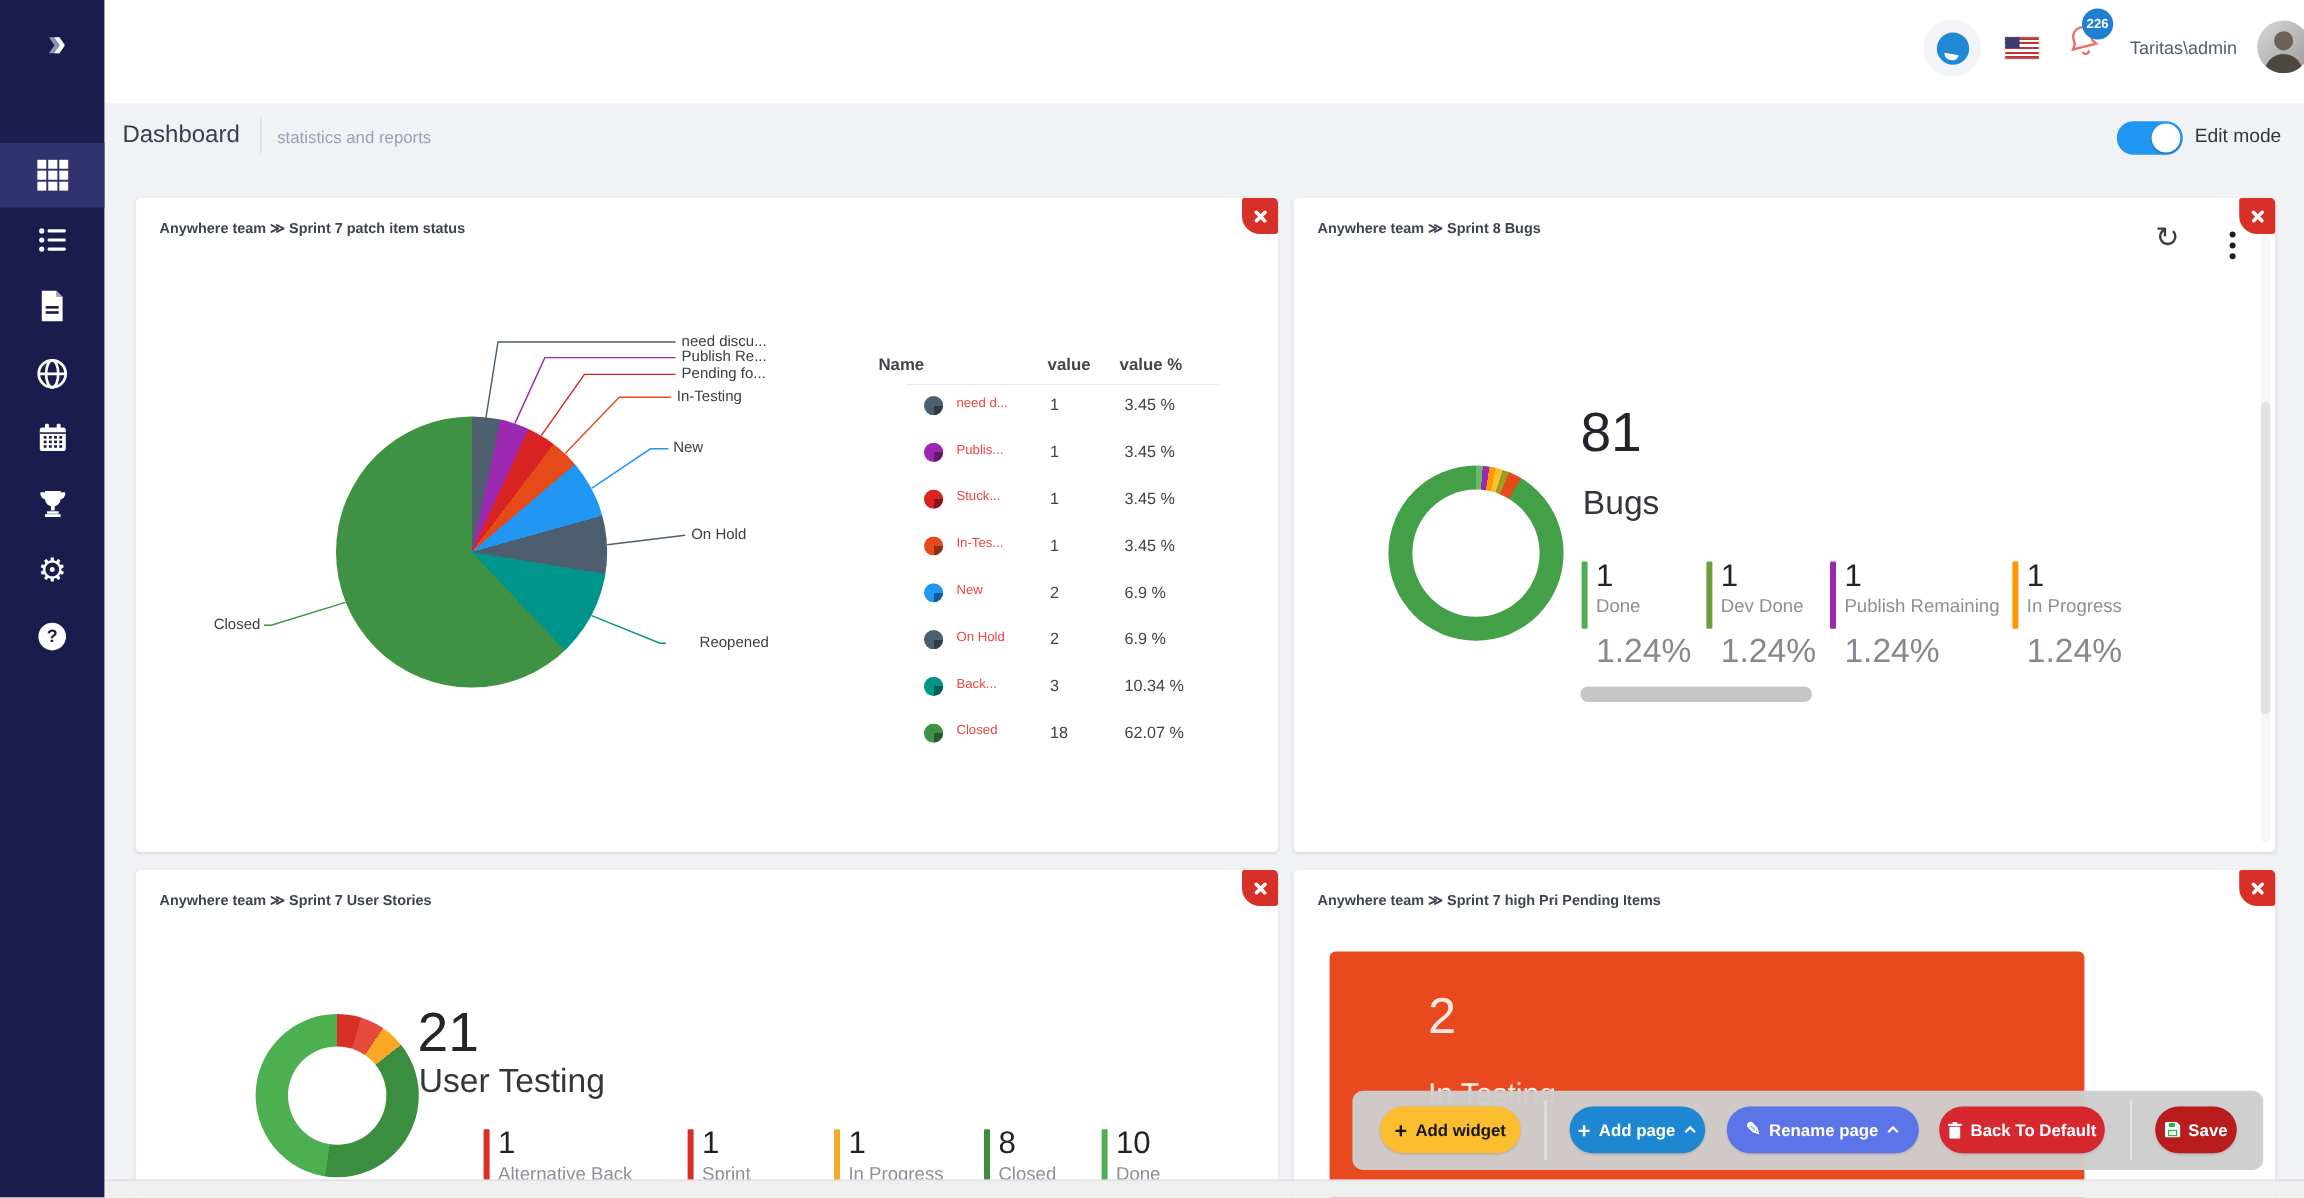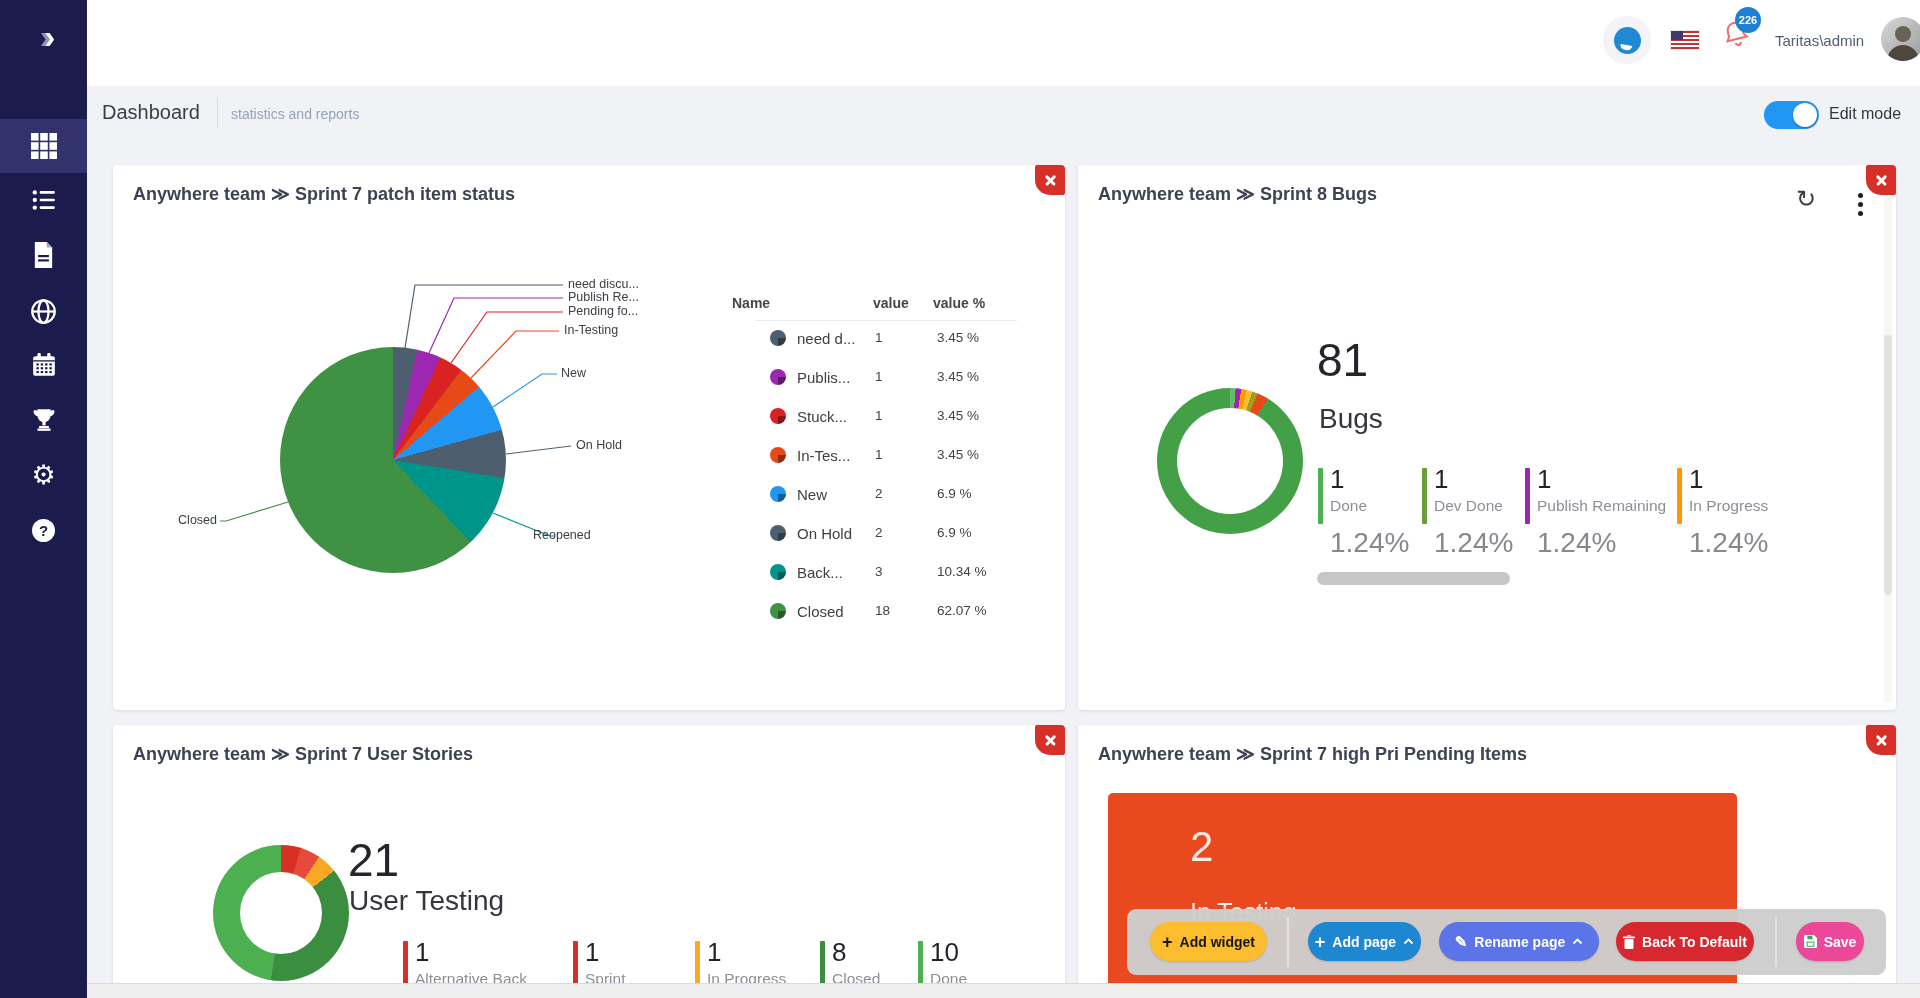--- a/index.html
+++ b/index.html
@@ -40,40 +40,40 @@
   .page-title{position:absolute;left:102px;top:101px;font-size:20px;font-weight:500;color:#3a3e46}
   .title-divider{position:absolute;left:217px;top:98px;width:1px;height:30px;background:#d7dbe3}
   .page-subtitle{position:absolute;left:231px;top:106px;font-size:14px;color:#96a1b8}
   .toggle{position:absolute;left:1764px;top:101px;width:55px;height:28px;border-radius:14px;background:#2196f3;cursor:pointer}
   .toggle::after{content:"";position:absolute;right:2px;top:2px;width:24px;height:24px;border-radius:50%;background:#fff;
     box-shadow:0 1px 2px rgba(0,0,0,.3)}
   .toggle-label{position:absolute;left:1829px;top:105px;font-size:16px;color:#33373d}
 
   
   .card{position:absolute;background:#fff;border-radius:4px;box-shadow:0 1px 3px rgba(40,50,70,.12);z-index:1}
-  .card-title{position:absolute;left:20px;top:18px;font-size:18px;font-weight:600;color:#3d4352;white-space:nowrap}
+  .card-title{position:absolute;left:20px;top:18px;font-size:12px;font-weight:600;color:#3d4352;white-space:nowrap}
   .close-badge{position:absolute;right:0;top:0;width:30px;height:30px;background:#d63029;
     border-radius:2px 4px 2px 15px;cursor:pointer;z-index:4}
   .close-badge::before,.close-badge::after{content:"";position:absolute;left:9px;top:14px;width:13px;height:2.6px;
     border-radius:2px;background:#fff}
   .close-badge::before{transform:rotate(45deg)}.close-badge::after{transform:rotate(-45deg)}
   .refresh-btn{position:absolute;left:718px;top:22px;font-size:24px;color:#3d3d3d;cursor:pointer;line-height:1}
   .kebab{position:absolute;left:780px;top:28px;width:5px;height:5px;border-radius:50%;background:#1e1e1e;cursor:pointer;
     box-shadow:0 9px 0 #1e1e1e,0 18px 0 #1e1e1e}
 
   
   .pie{position:absolute;border-radius:50%}
   .donut-hole{position:absolute;background:#fff;border-radius:50%}
   .callouts{position:absolute;left:0;top:0;pointer-events:none}
   .callout-label{position:absolute;font-size:12.5px;color:#3b4046;white-space:nowrap}
 
   
   .lg-head{position:absolute;font-size:14px;font-weight:600;color:#43474d}
   .lg-divider{position:absolute;left:642px;top:155px;width:262px;height:1px;background:#e8eaec}
-  .lg-row-name{position:absolute;left:684px;font-size:15px;color:#404040;white-space:nowrap}
+  .lg-row-name{position:absolute;left:684px;font-size:11px;color:#ef4444;white-space:nowrap}
   .lg-row-val{position:absolute;left:762px;font-size:13.5px;color:#3f444b}
   .lg-row-pct{position:absolute;left:824px;font-size:13.5px;color:#3f444b;white-space:nowrap}
   .lg-glyph{position:absolute;left:657px;width:16px;height:16px;border-radius:50%}
 
   
   .big-num{position:absolute;font-size:46px;color:#22252b}
   .big-lbl{position:absolute;font-size:28px;color:#33363c}
   .stat{position:absolute;padding-left:12px}
   .stat-bar{position:absolute;left:0;top:3px;width:5px;height:56px;border-radius:1px}
   .stat-num{display:block;font-size:26px;color:#1f2228;line-height:1.15}
@@ -234,21 +234,21 @@
     <polyline fill="none" stroke-width="1.2" points="380,348 437,371 442,371" stroke="#00958b"></polyline>
     <polyline fill="none" stroke-width="1.2" points="175,337 113,356 107,356" stroke="#3f9143"></polyline>
   </svg>
 
   <div class="callout-label" style="left:455px;top:112px">need discu...</div>
   <div class="callout-label" style="left:455px;top:125px">Publish Re...</div>
   <div class="callout-label" style="left:455px;top:139px">Pending fo...</div>
   <div class="callout-label" style="left:451px;top:158px">In-Testing</div>
   <div class="callout-label" style="left:448px;top:201px">New</div>
   <div class="callout-label" style="left:463px;top:273px">On Hold</div>
-  <div class="callout-label" style="left:420px;top:363px">Reopened</div>
+  <div class="callout-label" style="left:470px;top:363px">Reopened</div>
   <div class="callout-label" style="left:40px;top:348px;width:64px;text-align:right">Closed</div>
 
   <div class="lg-head" style="left:619px;top:130px">Name</div>
   <div class="lg-head" style="left:760px;top:130px">value</div>
   <div class="lg-head" style="left:820px;top:130px">value %</div>
   <div class="lg-divider"></div>
 
   <div>
     <span class="lg-glyph" style="top: 165px; background-color: rgb(77, 95, 110); background-image: conic-gradient(from 90deg, rgba(0, 0, 0, 0.38) 0deg, rgba(0, 0, 0, 0.38) 88deg, transparent 88deg);"></span>
     <span class="lg-row-name" style="top:165px">need d...</span>
@@ -416,21 +416,21 @@
   </div>
   <div class="tb-btn" style="left: 489px; width: 138px; background-color: rgb(215, 40, 47);">
     <svg width="12" height="14" viewBox="0 0 12 14" fill="#fff">
       <rect x="1.5" y="4" width="9" height="10" rx="1"></rect>
         <rect x="0" y="1.5" width="12" height="1.8" rx="0.9"></rect>
         <rect x="4" y="0" width="4" height="1.6" rx="0.8"></rect>
     </svg>
     <span>Back To Default</span>
   </div>
   <div class="tb-divider" style="left:648px"></div>
-  <div class="tb-btn" style="left: 669px; width: 68px; background-color: #ec4899;">
+  <div class="tb-btn" style="left: 669px; width: 68px; background-color: #b91c1c;">
     <svg width="13" height="13" viewBox="0 0 13 13">
       <path d="M0 1.5A1.5 1.5 0 0 1 1.5 0H10l3 3v8.5A1.5 1.5 0 0 1 11.5 13h-10A1.5 1.5 0 0 1 0 11.5z" fill="#fff"></path>
       <rect x="3.4" y="0.8" width="5" height="3.4" fill="#2ead4b"></rect>
         <rect x="2.6" y="6.6" width="7.8" height="5.2" fill="#2ead4b"></rect>
         <rect x="3.6" y="7.6" width="5.8" height="3.2" fill="#fff"></rect>
     </svg>
     <span>Save</span>
   </div>
 </div>
 

